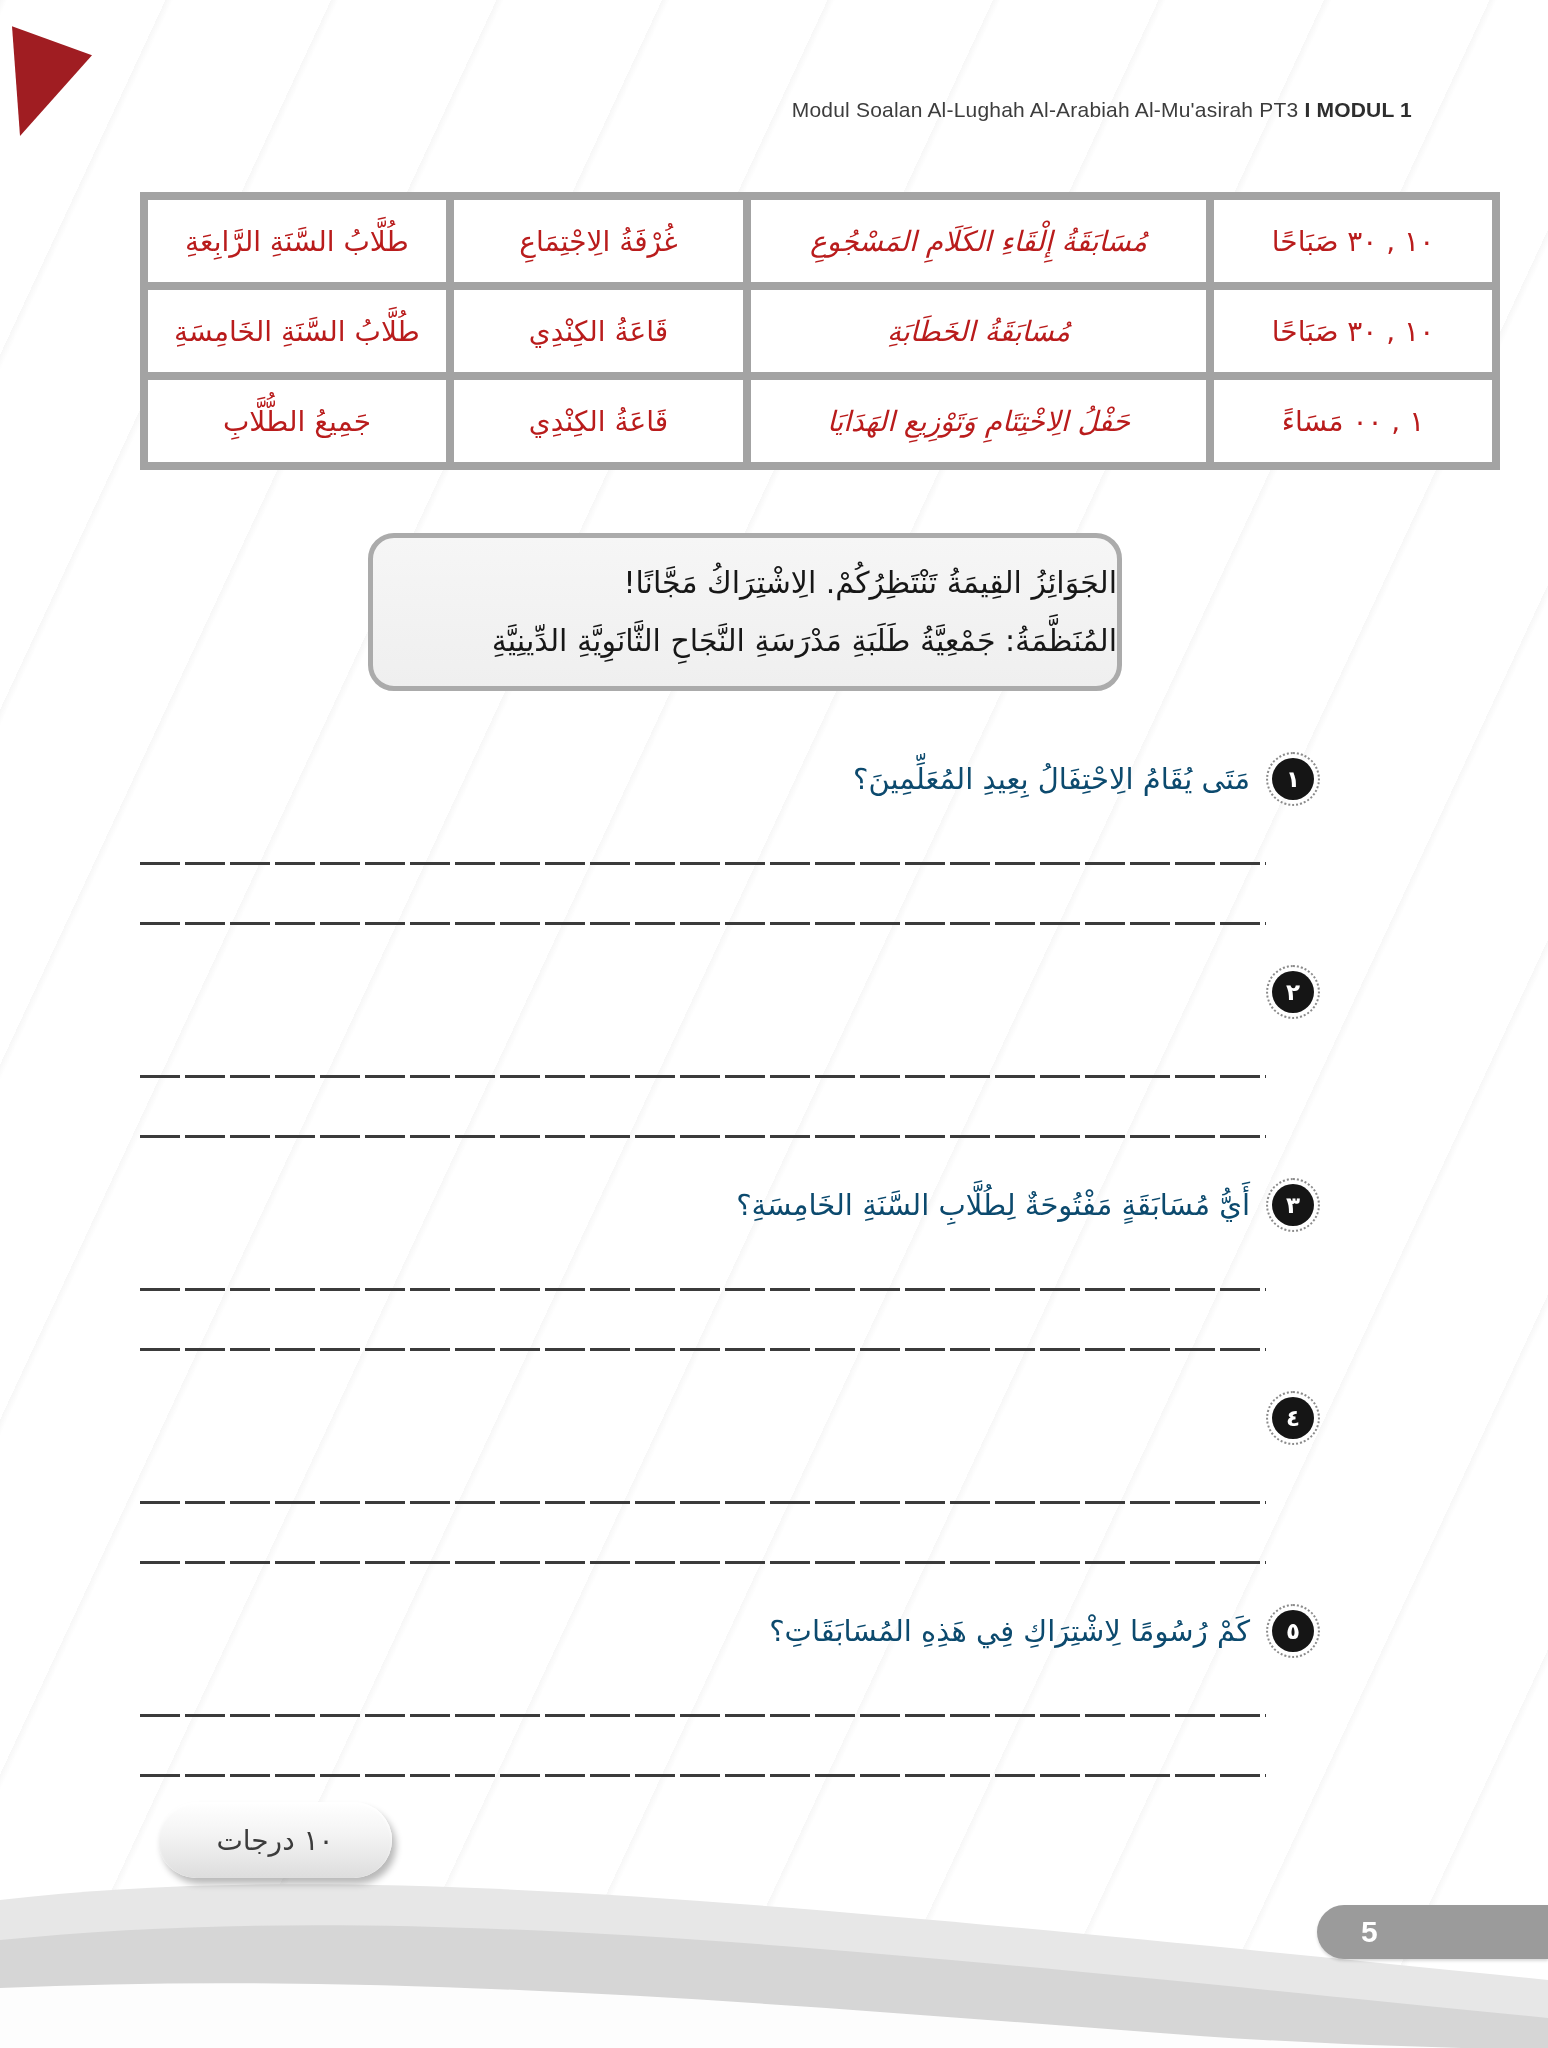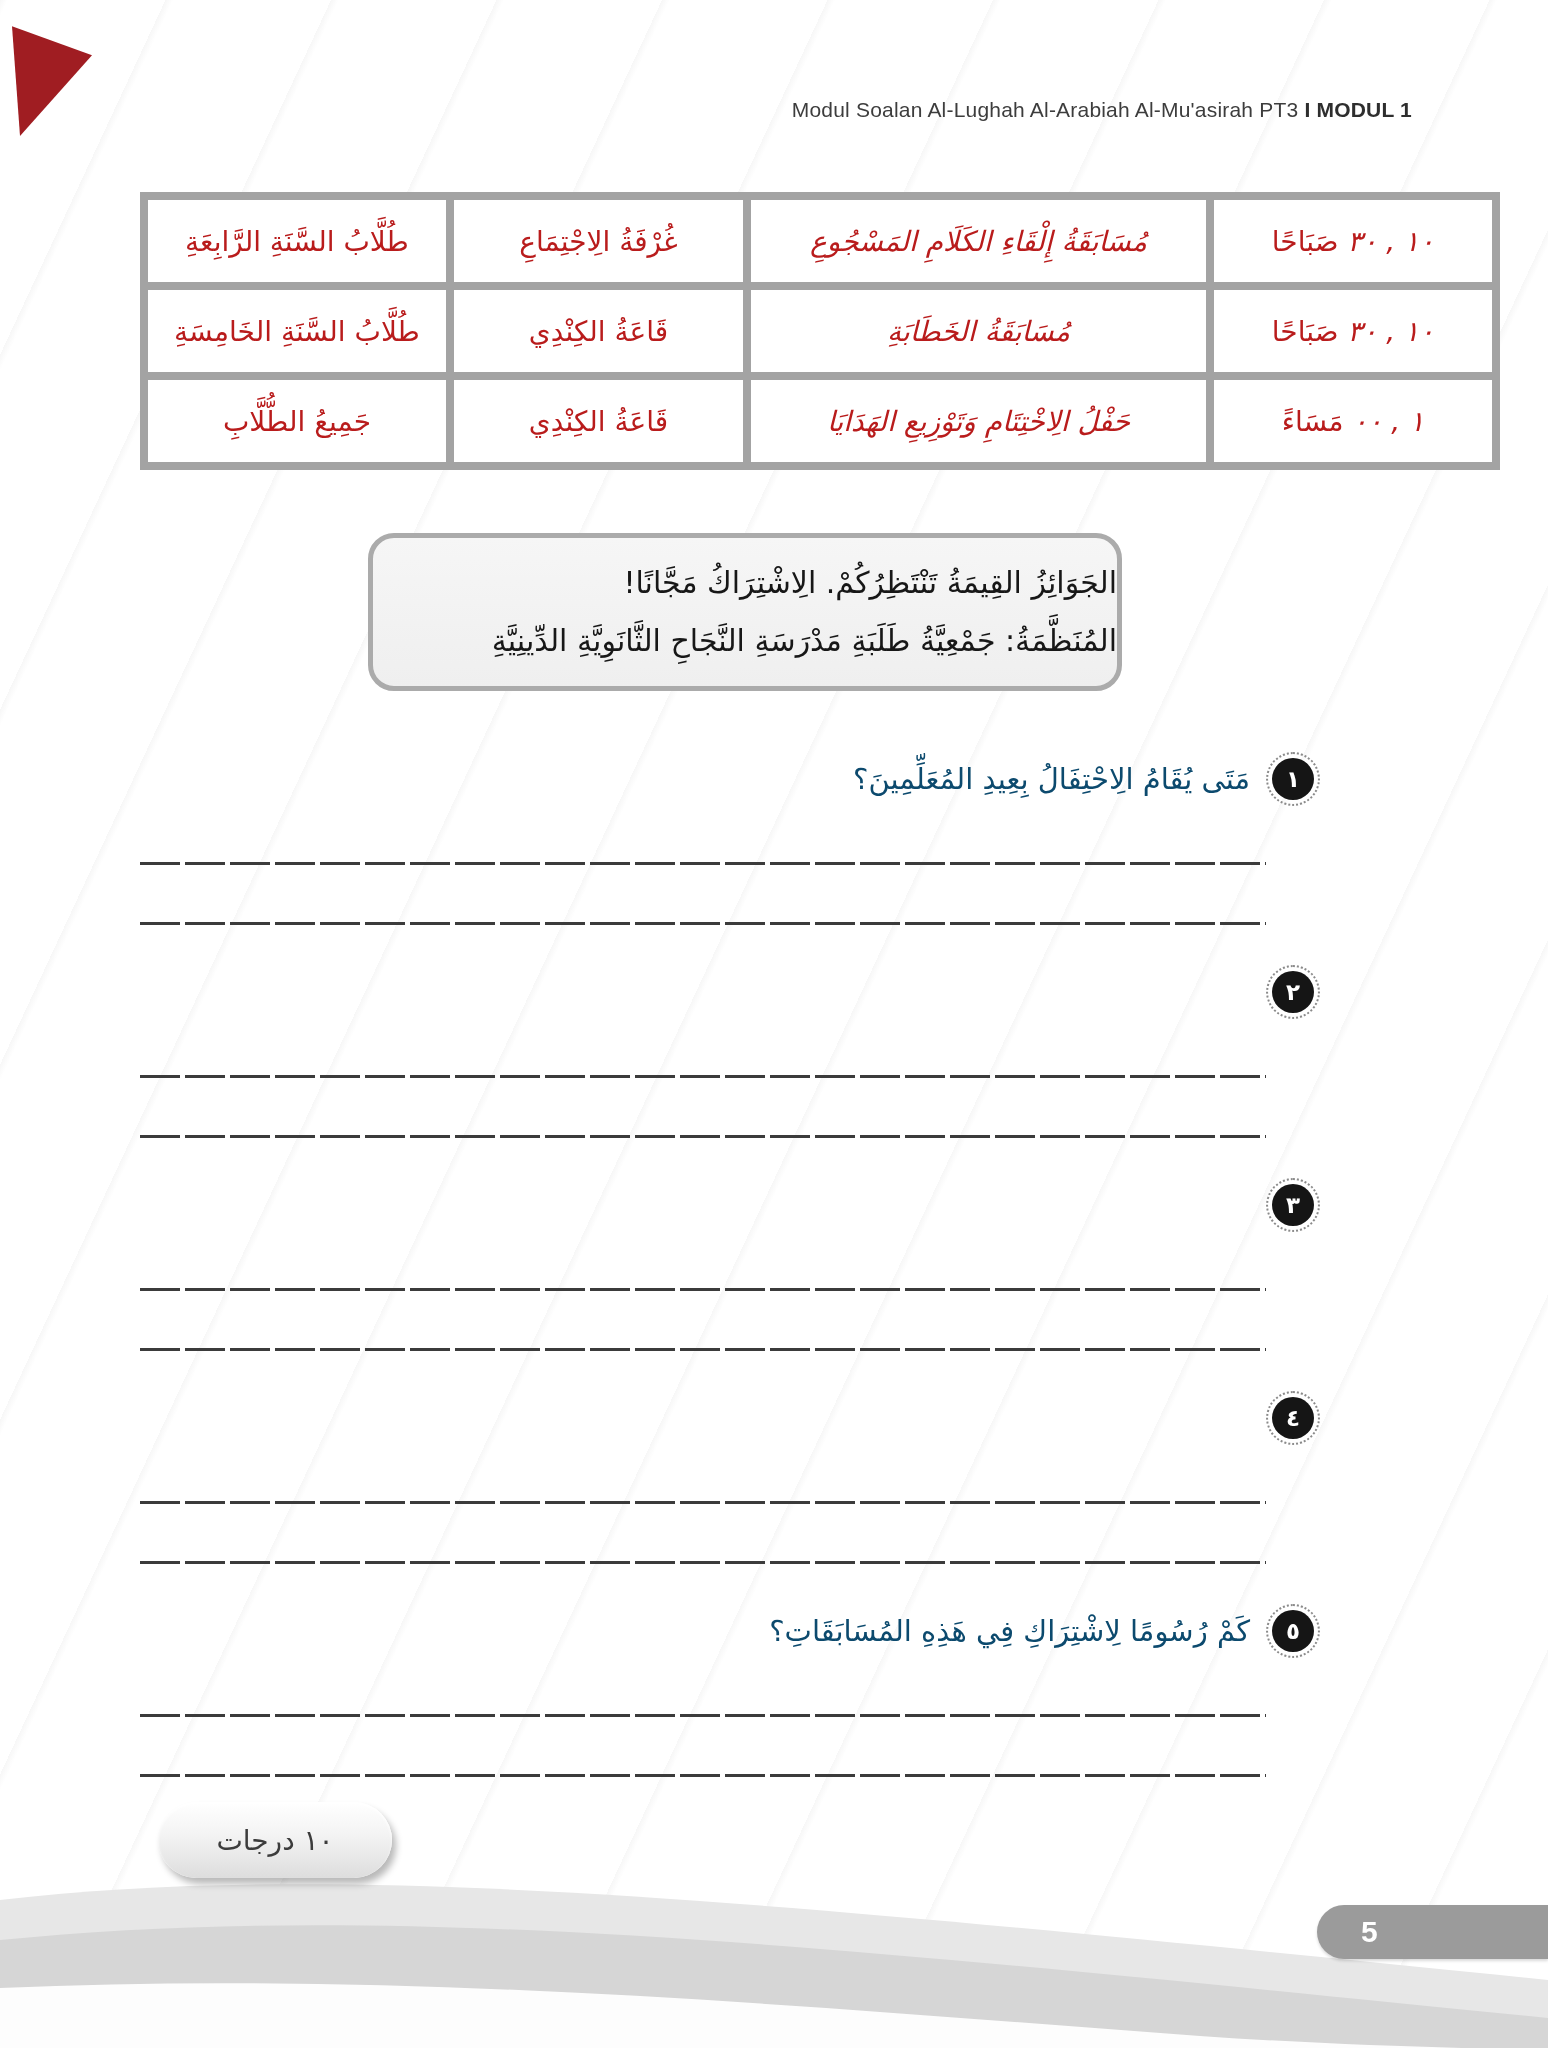--- a/index.html
+++ b/index.html
@@ -34,21 +34,21 @@
     border-collapse:collapse;table-layout:fixed;direction:rtl;background:#fff;
   }
   table.schedule td{
     border:8px solid #a3a3a3;text-align:center;vertical-align:middle;
     font-size:28px;color:#b91c1c;padding:4px 6px;
   }
   td.col-time{width:266px;}
   td.col-event{width:443px;font-style:italic;}
   td.col-place{width:277px;}
   td.col-part{width:286px;}
-  .t-num{direction:ltr;unicode-bidi:isolate;font-style:italic;}
+  .t-num{direction:ltr;unicode-bidi:isolate;}
   
   .notice-box{
     position:absolute;left:368px;top:533px;width:744px;height:148px;z-index:3;
     border:5px solid #ababab;border-radius:26px;
     background:linear-gradient(180deg,#f6f6f6 0%,#efefef 100%);
     display:flex;flex-direction:column;justify-content:center;align-items:flex-start;
     direction:rtl;text-align:center;
     font-size:30px;color:#171717;line-height:1.95;
   }
   
@@ -161,20 +161,21 @@
   </div>
   <div class="answer-line l1"></div>
   <div class="answer-line l2"></div>
 </div>
 
 <div class="q-block" style="top:1178px;">
   <div class="q-row">
     <span class="q-badge">
       <span class="q-badge-inner">٣</span>
     </span>
+    <span class="q-text">أَيُّ مُسَابَقَةٍ مَفْتُوحَةٌ لِطُلَّابِ السَّنَةِ الخَامِسَةِ؟</span>
   </div>
   <div class="answer-line l1"></div>
   <div class="answer-line l2"></div>
 </div>
 
 <div class="q-block" style="top:1391px;">
   <div class="q-row">
     <span class="q-badge">
       <span class="q-badge-inner">٤</span>
     </span>

